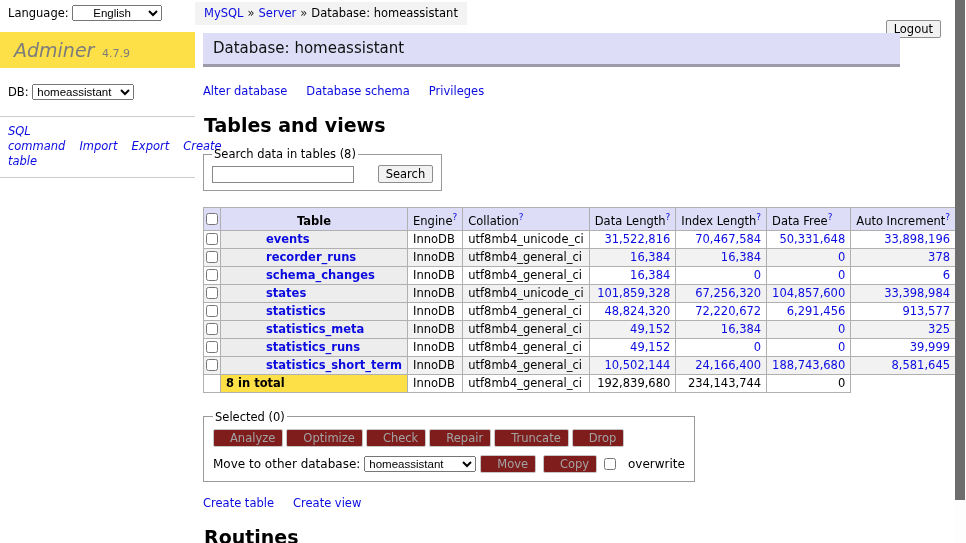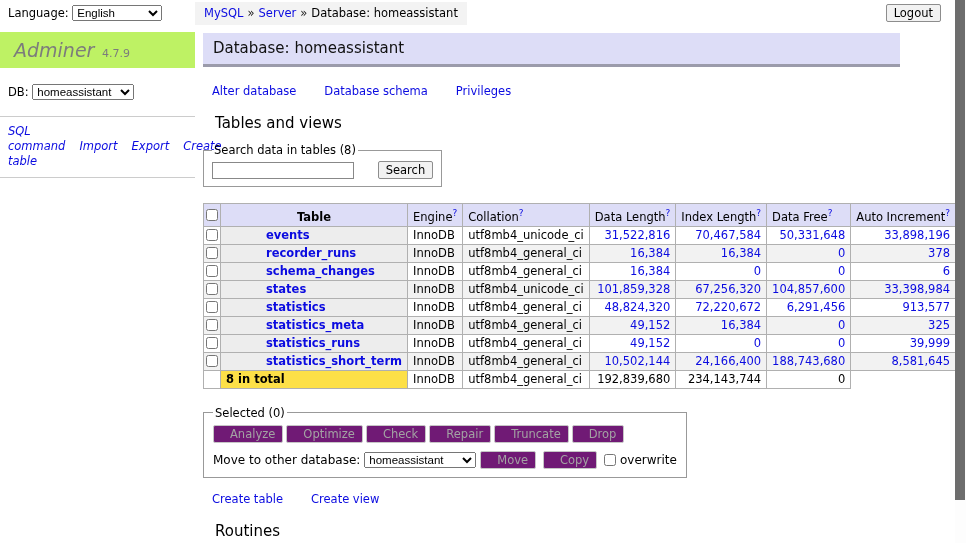--- a/index.html
+++ b/index.html
@@ -3,48 +3,48 @@
 <meta charset="utf-8">
 <style>
   * { box-sizing: border-box; }
   html,body { margin:0; padding:0; background:#fff; }
   body { font-family:"DejaVu Sans","Liberation Sans",sans-serif; font-size:11.5px; color:#000; }
   #screen { position:relative; width:966px; height:543px; background:#fff; overflow:hidden; }
   a { color:#0b0be0; text-decoration:none; cursor:pointer; }
 
   
   #lang-row { position:absolute; top:5px; left:8px; }
-  #lang-row select { width:90px; font-size:11.5px; }
-  #logo-bar { position:absolute; top:32px; left:0; width:195px; height:36px; background:#bef264; line-height:36px; padding-left:14px; }
+  #lang-row select { width:90px; font-size:11.5px;padding-left:16px; }
+  #logo-bar { position:absolute; top:32px; left:0; width:195px; height:36px; background:#fde047; line-height:36px; padding-left:14px; }
   #logo-bar .app { font-style:italic; font-size:19px; color:#7c7c7c; }
   #logo-bar .ver { font-size:11px; color:#7c7c7c; margin-left:4px; }
   #db-row { position:absolute; top:84px; left:8px; }
   #db-row select { width:102px; font-size:11.5px; }
   #actions { position:absolute; top:104px; left:0; width:195px; border-top:1px solid #ccc; border-bottom:1px solid #ccc; padding:7px 0 8px 8px; }
   #actions a { margin-right:14px; line-height:15px;font-style:italic; }
   #tables-nav { position:absolute; top:151px; left:8px; }
   #tables-nav a { display:block; line-height:12.7px; }
 
   
   #breadcrumb { position:absolute; top:2px; left:195px; background:#f3f3f3; padding:4px 9px 5px; }
   #breadcrumb .sep { color:#222; margin:0 4px; }
-  #logout-btn { position:absolute; top:4px; right:25px; }
+  #logout-btn { position:absolute; top:20px; right:25px; }
   .btn { font-family:inherit; font-size:11.5px; background:#f2f2f2; border:1px solid #8d8d8d; border-radius:2px; padding:1px 7px; color:#000; }
-  .btn:disabled, .btn.disabled { color:#a3a3a3; border-color:#c6c6c6; background:#701a75;padding-left:16px; }
+  .btn:disabled, .btn.disabled { color:#a3a3a3; border-color:#c6c6c6; background:#7f1d1d;padding-left:16px; }
   #page-title { position:absolute; top:33px; left:203px; width:697px; height:34px; background:#ddddf7; border-bottom:3px solid #9b9bab; line-height:31px; font-size:15px; padding-left:10px; color:#111; }
 
   
   #scrollbar { position:absolute; top:0; right:0; width:11px; height:543px; background:#fdfdfd; }
   #scrollbar .thumb { position:absolute; top:0; right:1px; width:10px; height:500px; background:#6d6d6d; }
 
   
   #content { position:absolute; top:70px; left:203px; width:700px; }
   .link-row { margin:14px 0 0; }
-  .link-row a { margin-right:19px;margin-left:9px; }
-  h3 { font-size:15px; font-weight:normal; color:#000; margin:16px 12px 0; }
+  .link-row a { margin-right:19px; }
+  h3 { font-size:19px; font-weight:bold; color:#000; margin:16px 1px 0; }
   fieldset { display:inline-block; border:1px solid #999; margin:11px 0 0; padding:4px 8px 7px; }
   legend { font-size:11.5px; padding:0 2px; }
   #search-input { width:142px; height:17px; border:1px solid #888; font-size:11.5px; }
   #search-fieldset .btn { margin-left:20px; }
 
   table { border-collapse:collapse; margin-top:16px; }
   th, td { border:1px solid #b0b0b0; padding:2px 5px; line-height:13px; white-space:nowrap; font-weight:normal; }
   thead th { background:#ddddf7; text-align:left; }
   thead th.bold { font-weight:bold; text-align:center; }
   thead sup a { font-size:9px; }
@@ -54,21 +54,21 @@
   td.chk, th.chk { width:18px; text-align:center; padding:1px 2px; }
   tbody tr:nth-child(even) td { background:#f2f2f2; }
   tfoot th { background:#fde047; text-align:left; font-weight:bold;margin-top:32px; }
   tfoot td { color:#000; }
   input[type=checkbox] { margin:0; width:12px; height:12px; vertical-align:middle; }
 
   #selected-fieldset { margin-top:17px; padding:5px 9px 8px; }
   #selected-fieldset .btn { margin-right:3px; }
   #move-row { margin-top:8px; font-size:12px; }
   #move-row select { width:112px; font-size:11.5px; margin:0 4px; }
-  #move-row label { margin-left:4px; }
+  #move-row label { margin-left:12px; }
 </style>
 </head>
 <body>
 
 <div id="screen">
 
   <div id="lang-row">
     <span>Language:</span>
     <select><option>English</option></select>
   </div>

